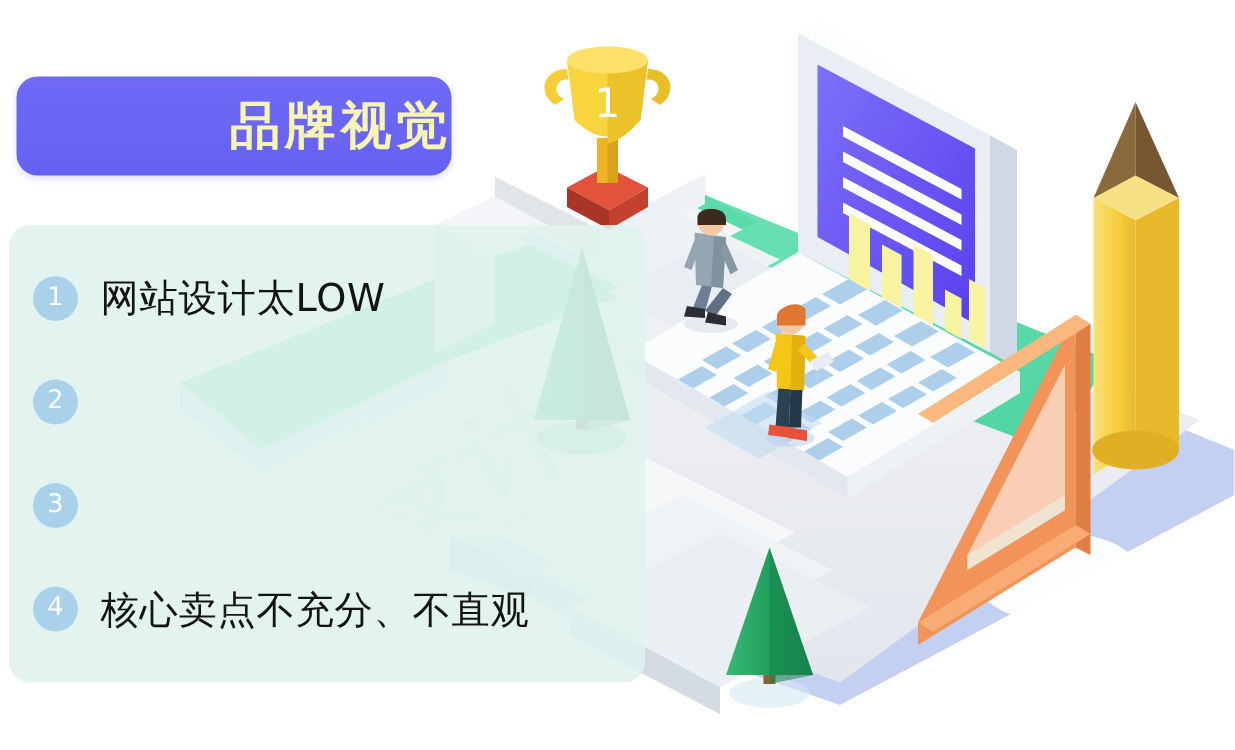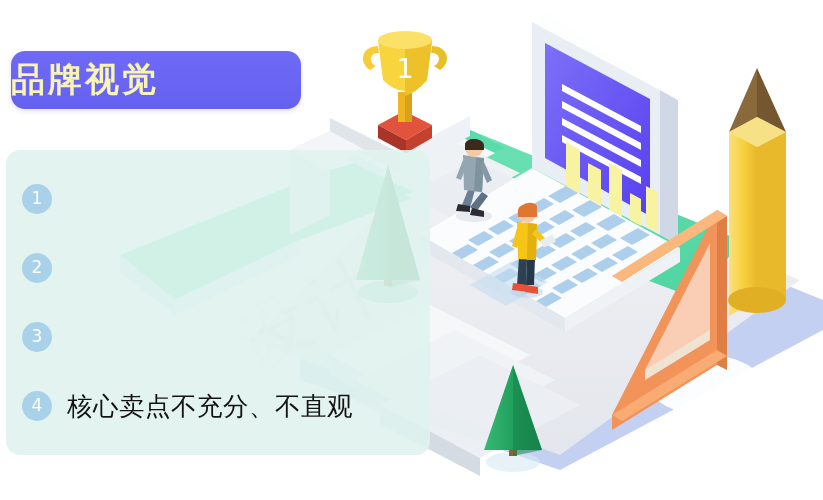--- a/index.html
+++ b/index.html
@@ -59,24 +59,24 @@
     letter-spacing:0.5px;
     white-space:nowrap;
     font-family:"DejaVu Sans","Liberation Sans",sans-serif;
     font-weight:500;
   }
 
   
   .badge{
     position:absolute;
     left:11px;top:51px;
-    width:290px;height:58px;
+    width:290px;height:66px;
     background:linear-gradient(180deg,#6f69f6 0%,#6561f0 100%);
     border-radius:14px;
-    display:flex;align-items:center;justify-content:flex-start;
+    display:flex;align-items:center;justify-content:flex-end;
     box-shadow:0 2px 5px rgba(90,85,220,0.18);
   }
   .badge span{
     color:#f7f4b4;
     font-size:34px;
     letter-spacing:3px;
     font-weight:bold;
     font-family:"DejaVu Sans","Liberation Sans",sans-serif;
   }
 
@@ -321,20 +321,21 @@
     </svg>
   </div>
 
   <div class="wm">设计</div>
 
   <div class="panel"></div>
 
   <div class="bullets">
     <div class="row">
       <div class="num">1</div>
+      <div class="txt">网站设计太LOW</div>
     </div>
     <div class="row">
       <div class="num">2</div>
     </div>
     <div class="row">
       <div class="num">3</div>
     </div>
     <div class="row">
       <div class="num">4</div>
       <div class="txt">核心卖点不充分、不直观</div>

